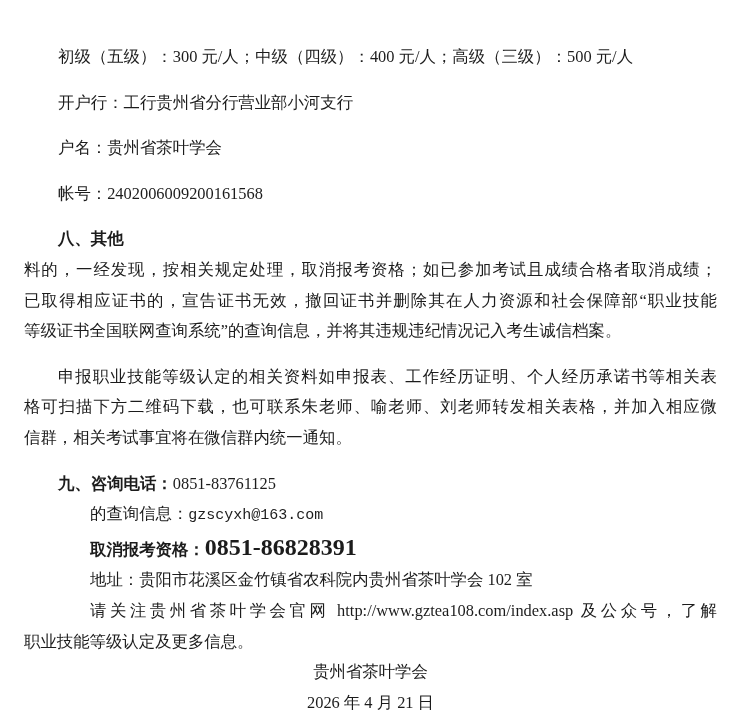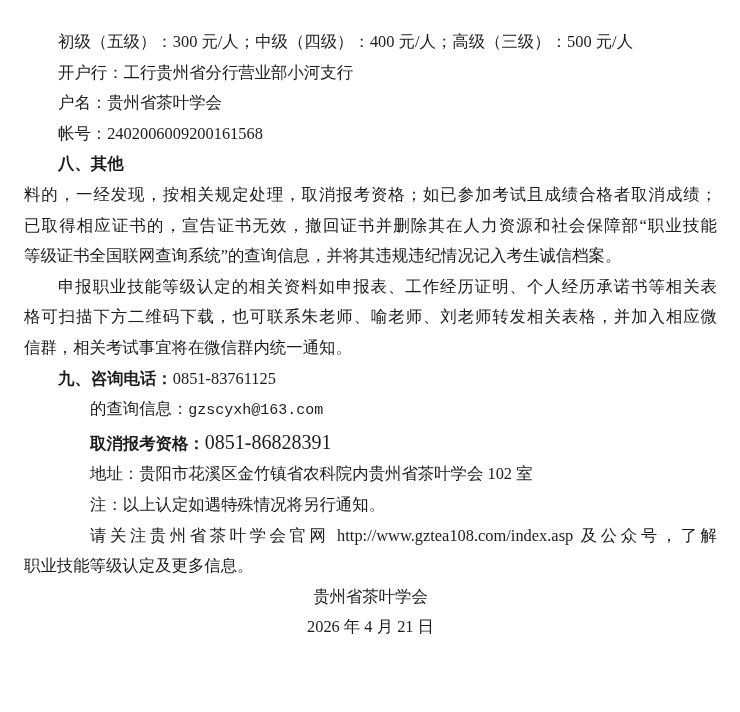--- a/index.html
+++ b/index.html
@@ -8,27 +8,27 @@
     width:740px;height:712px;
     padding:27px 23px 0 24px;
     background:#ffffff;
     color:#1c1c1c;
     font-family:"Liberation Serif","DejaVu Serif",serif;
     font-size:16.4px;
     line-height:30.6px;
     overflow:hidden;
   }
   .ln{display:block;min-height:30.6px;}
-  .i1{padding-left:34px;}
+  .i1{padding-left:34px;margin-top:15px;}
   .i2{padding-left:66px;}
   .b{font-weight:bold;}
   .stretch{text-align:justify;text-align-last:justify;}
   .right{text-align:center;}
   .email{font-family:Liberation Mono, monospace;font-size:15px;}
-  .bignum{font-size:20px;line-height:30.6px;}
+  .bignum{font-size:24px;line-height:30.6px;font-weight:bold;}
 </style>
 </head>
 <body>
 
 <div class="page">
 
   <div class="ln i1">初级（五级）：300 元/人；中级（四级）：400 元/人；高级（三级）：500 元/人</div>
   <div class="ln i1">开户行：工行贵州省分行营业部小河支行</div>
   <div class="ln i1">户名：贵州省茶叶学会</div>
   <div class="ln i1">帐号：2402006009200161568</div>
@@ -44,21 +44,20 @@
   <div class="ln">信群，相关考试事宜将在微信群内统一通知。</div>
 
   <div class="ln i1"><span class="b">九、咨询电话：</span><span>0851-83761125</span></div>
 
   <div class="ln i2"><span>的查询信息：</span><span class="email">gzscyxh@163.com</span></div>
 
 
   <div class="ln i2"><span class="b">取消报考资格：</span><span class="bignum">0851-86828391</span></div>
 
   <div class="ln i2">地址：贵阳市花溪区金竹镇省农科院内贵州省茶叶学会 102 室</div>
-  <div class="ln i2">注：以上认定如遇特殊情况将另行通知。</div>
 
   <div class="ln i2 stretch">请关注贵州省茶叶学会官网 http://www.gztea108.com/index.asp 及公众号，了解</div>
   <div class="ln">职业技能等级认定及更多信息。</div>
 
   <div class="ln right">贵州省茶叶学会</div>
   <div class="ln right">2026 年 4 月 21 日</div>
 
 </div>
 
 </body></html>

